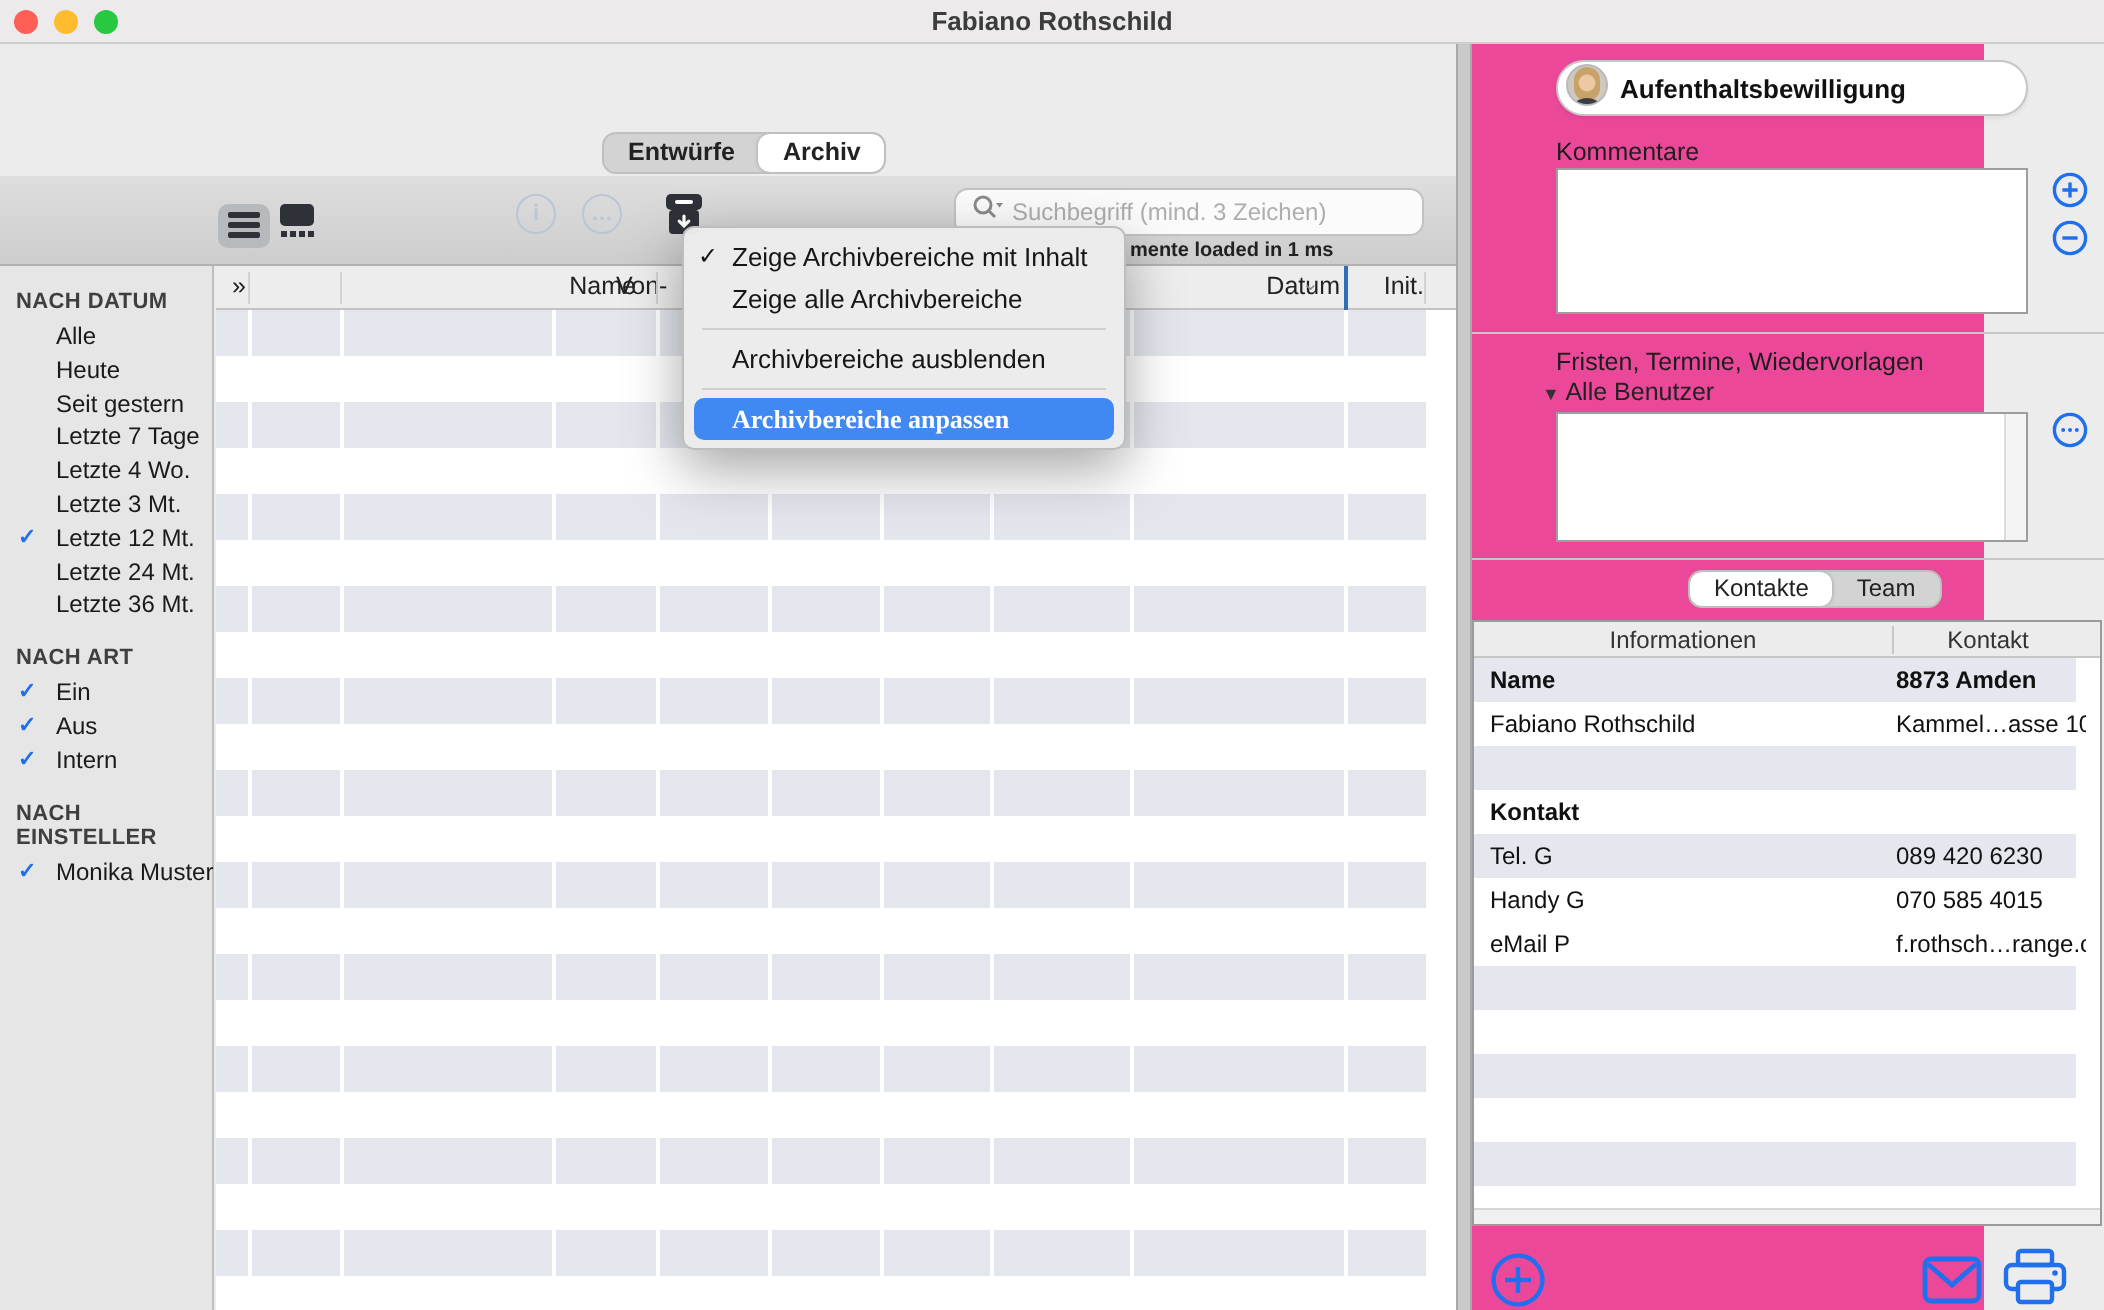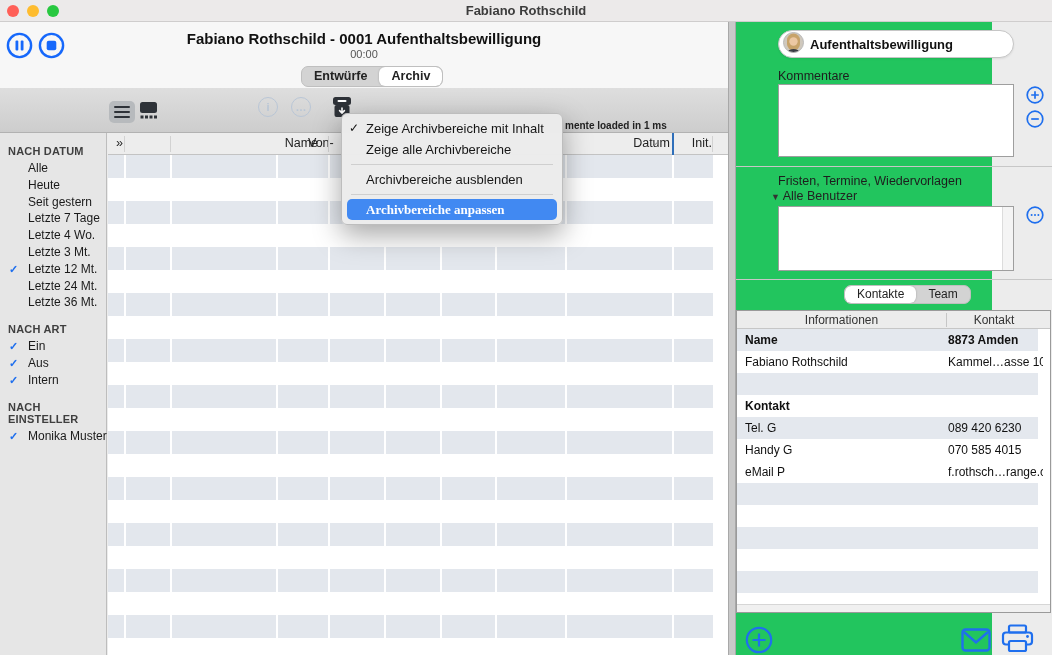--- a/index.html
+++ b/index.html
@@ -52,21 +52,21 @@
   .menu { left:341px; top:113px; width:222px; background:rgba(236,236,236,.98); border:1px solid #bdbdbd; border-radius:6px; box-shadow:0 10px 28px rgba(0,0,0,.35); padding:4px 0; z-index:50; }
   .menu-item { position:relative; height:21px; line-height:21px; padding-left:24px; font-size:13px; color:#161616; white-space:nowrap; }
   .menu-check { position:absolute; left:7px; top:0; font-size:12px; }
   .menu-sep { height:1px; background:#cfcfcf; margin:4px 9px; }
   .menu-item.hl { margin:2px 5px 0 5px; padding-left:19px; border-radius:5px; background:#4189f2; color:#ffffff; font-weight:bold;font-family:Liberation Serif, serif; }
 
   
   .v-divider { left:728px; top:22px; width:8px; height:633px; background:#c9c9c9; border-left:1px solid #a8a8a8; border-right:1px solid #a8a8a8; }
 
   
-  .right-panel { left:736px; top:22px; width:256px; height:633px; background:#22c55e; font-size:12.5px; }
+  .right-panel { left:736px; top:22px; width:256px; height:633px; background:#ec4899; font-size:12.5px; }
   .pill { position:absolute; left:42px; top:8px; width:236px; height:28px; background:#fff; border:1px solid #c6c6c6; border-radius:14px; display:flex; align-items:center; gap:6px; padding:0 4px; box-shadow:0 1px 2px rgba(0,0,0,.08); }
   .pill-label { font-weight:bold; font-size:13px; color:#111; }
   .panel-label { font-weight:normal; color:#1d1d1d; }
   .white-box { background:#fff; border:1px solid #9e9e9e; }
   .scroll-gutter { position:absolute; right:0; top:0; bottom:0; width:11px; background:#f4f4f4; border-left:1px solid #dcdcdc; }
   .hr { position:absolute; left:0; width:316px; height:1px; background:#c7c7c7; }
 
   
   .contact-panel { position:absolute; left:0px; top:288px; width:315px; height:303px; background:#fff; border:1px solid #9a9a9a; }
   .ct-header { position:relative; height:18px; background:#ececec; border-bottom:1px solid #c6c6c6; font-size:12px; color:#333; }
@@ -83,38 +83,20 @@
 
 <div id="app">
 
   <div class="abs titlebar">
     <span class="tl" style="left:7px;background:#ff5f57;"></span>
     <span class="tl" style="left:27px;background:#febc2e;"></span>
     <span class="tl" style="left:47px;background:#28c840;"></span>
     <div class="titlebar-title">Fabiano Rothschild</div>
   </div>
 
-  <div class="abs main-header">
-
-    <span class="abs" style="left:6px;top:10px;">
-      <svg width="27" height="27" viewBox="0 0 27 27">
-          <circle cx="13.5" cy="13.5" r="11.6" fill="none" stroke="#1668fb" stroke-width="2.4"></circle>
-          <rect x="9.5" y="8.5" width="2.8" height="10" rx="1" fill="#1668fb"></rect>
-          <rect x="14.7" y="8.5" width="2.8" height="10" rx="1" fill="#1668fb"></rect>
-        </svg>
-    </span>
-    <span class="abs" style="left:38px;top:10px;">
-      <svg width="27" height="27" viewBox="0 0 27 27">
-          <circle cx="13.5" cy="13.5" r="11.6" fill="none" stroke="#1668fb" stroke-width="2.4"></circle>
-          <rect x="8.7" y="8.7" width="9.6" height="9.6" rx="2" fill="#1668fb"></rect>
-        </svg>
-    </span>
-    <div class="abs main-title">Fabiano Rothschild - 0001 Aufenthaltsbewilligung</div>
-    <div class="abs main-timer">00:00</div>
-  </div>
 
   <div class="abs seg" style="left:301px;top:66px;z-index:5;">
     <div class="seg-item">Entwürfe</div>
     <div class="seg-item active">Archiv</div>
   </div>
 
   <div class="abs toolbar">
     <div class="abs viewtoggle" style="left:109px;top:11px;">
       <span class="vt-list">
           <i></i>
@@ -134,20 +116,30 @@
     <span class="abs pale-circle" style="left:258px;top:9px;">i</span>
     <span class="abs pale-circle" style="left:291px;top:9px;">…</span>
     <span class="abs" style="left:331px;top:7px;">
       <svg width="22" height="25" viewBox="0 0 22 25">
           <rect x="2" y="2" width="18" height="8" rx="2.5" fill="#2e3238"></rect>
           <rect x="3.5" y="10" width="15" height="12" rx="2" fill="#2e3238"></rect>
           <rect x="6.5" y="5" width="9" height="2" rx="1" fill="#ffffff"></rect>
           <path d="M11 13 v5 M8.6 15.6 L11 18 l2.4-2.4" stroke="#ffffff" stroke-width="1.6" fill="none" stroke-linecap="round"></path>
         </svg>
     </span>
+    <div class="abs searchbox" style="left:477px;top:6px;">
+      <span>
+        <svg width="16" height="13" viewBox="0 0 16 13">
+            <circle cx="5.5" cy="5.5" r="4" fill="none" stroke="#8b8b8b" stroke-width="1.5"></circle>
+            <line x1="8.5" y1="8.5" x2="11.5" y2="11.5" stroke="#8b8b8b" stroke-width="1.5"></line>
+            <path d="M12 4.5 l3.5 0 l-1.75 2.2 z" fill="#8b8b8b"></path>
+          </svg>
+      </span>
+      <input type="text" placeholder="Suchbegriff (mind. 3 Zeichen)" style="">
+    </div>
     <div class="abs status-text" style="left:565px;top:32px;">mente loaded in 1 ms</div>
   </div>
 
   <div class="abs sidebar">
     <div class="sb-title">NACH DATUM</div>
     <div class="sb-item"><span>Alle</span></div>
     <div class="sb-item"><span>Heute</span></div>
     <div class="sb-item"><span>Seit gestern</span></div>
     <div class="sb-item"><span>Letzte 7 Tage</span></div>
     <div class="sb-item"><span>Letzte 4 Wo.</span></div>

